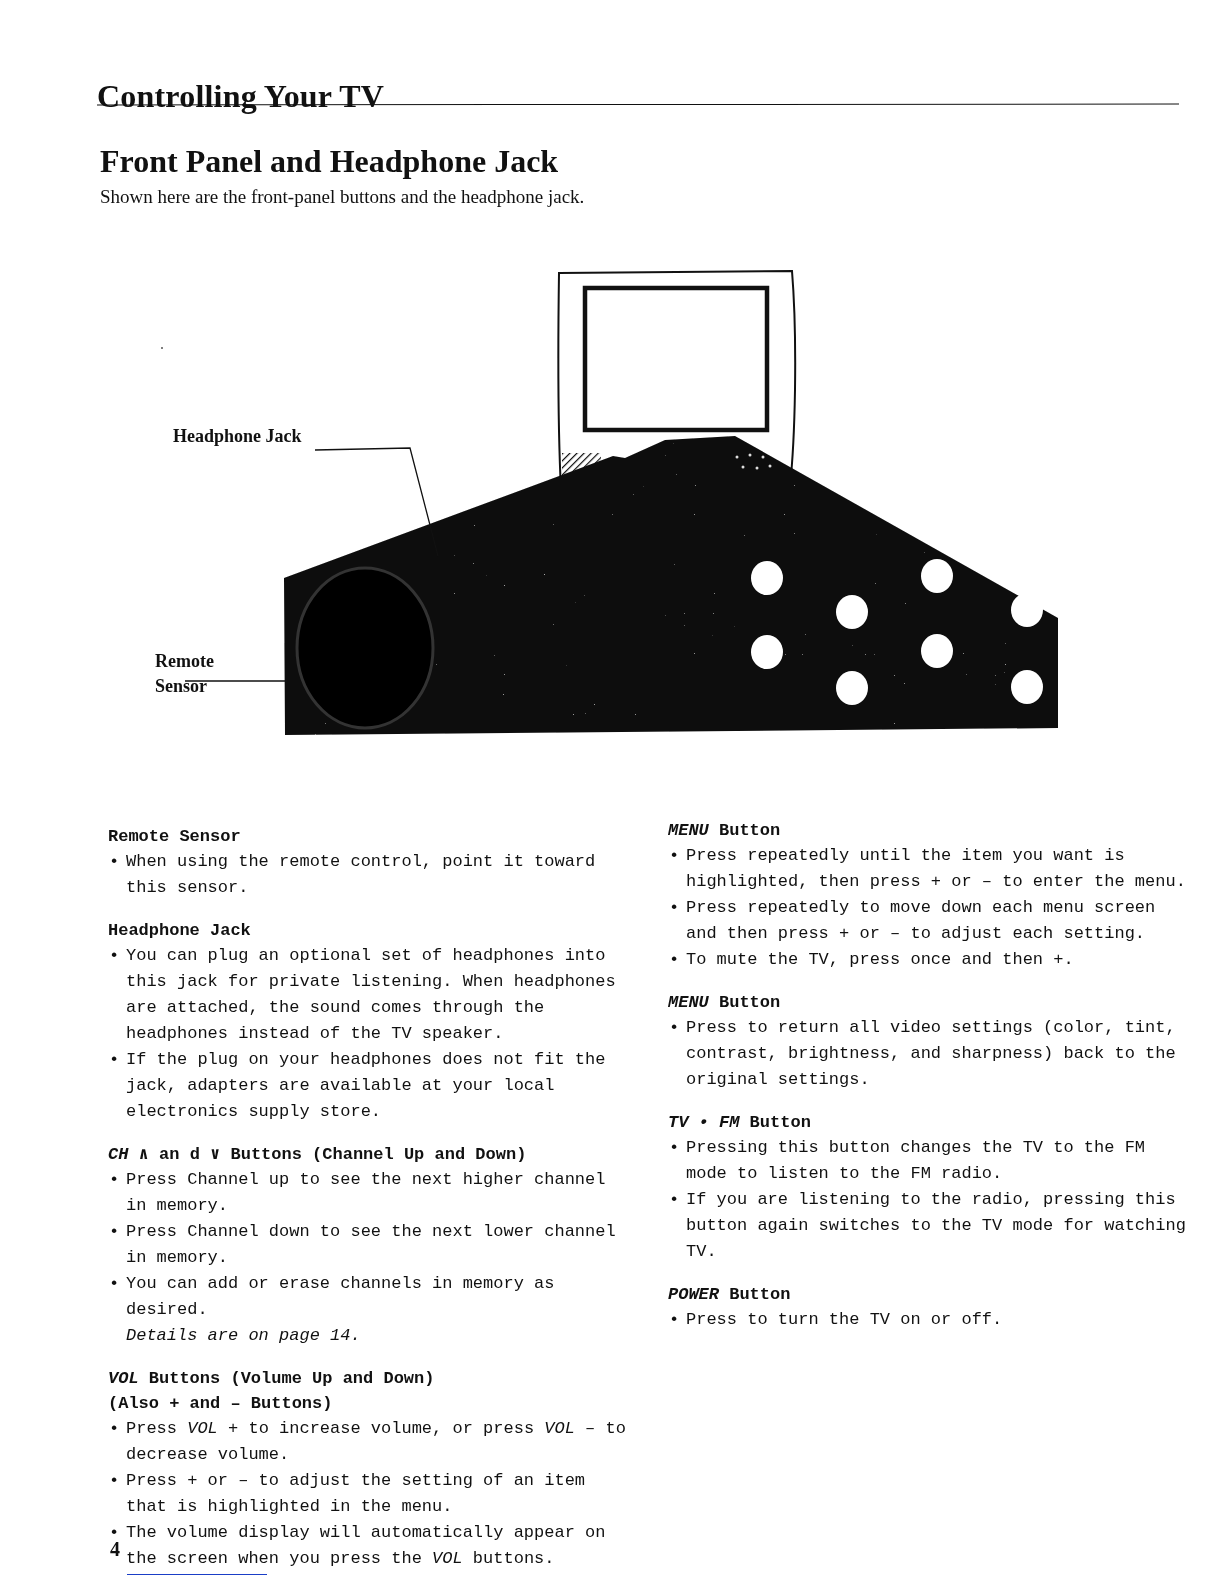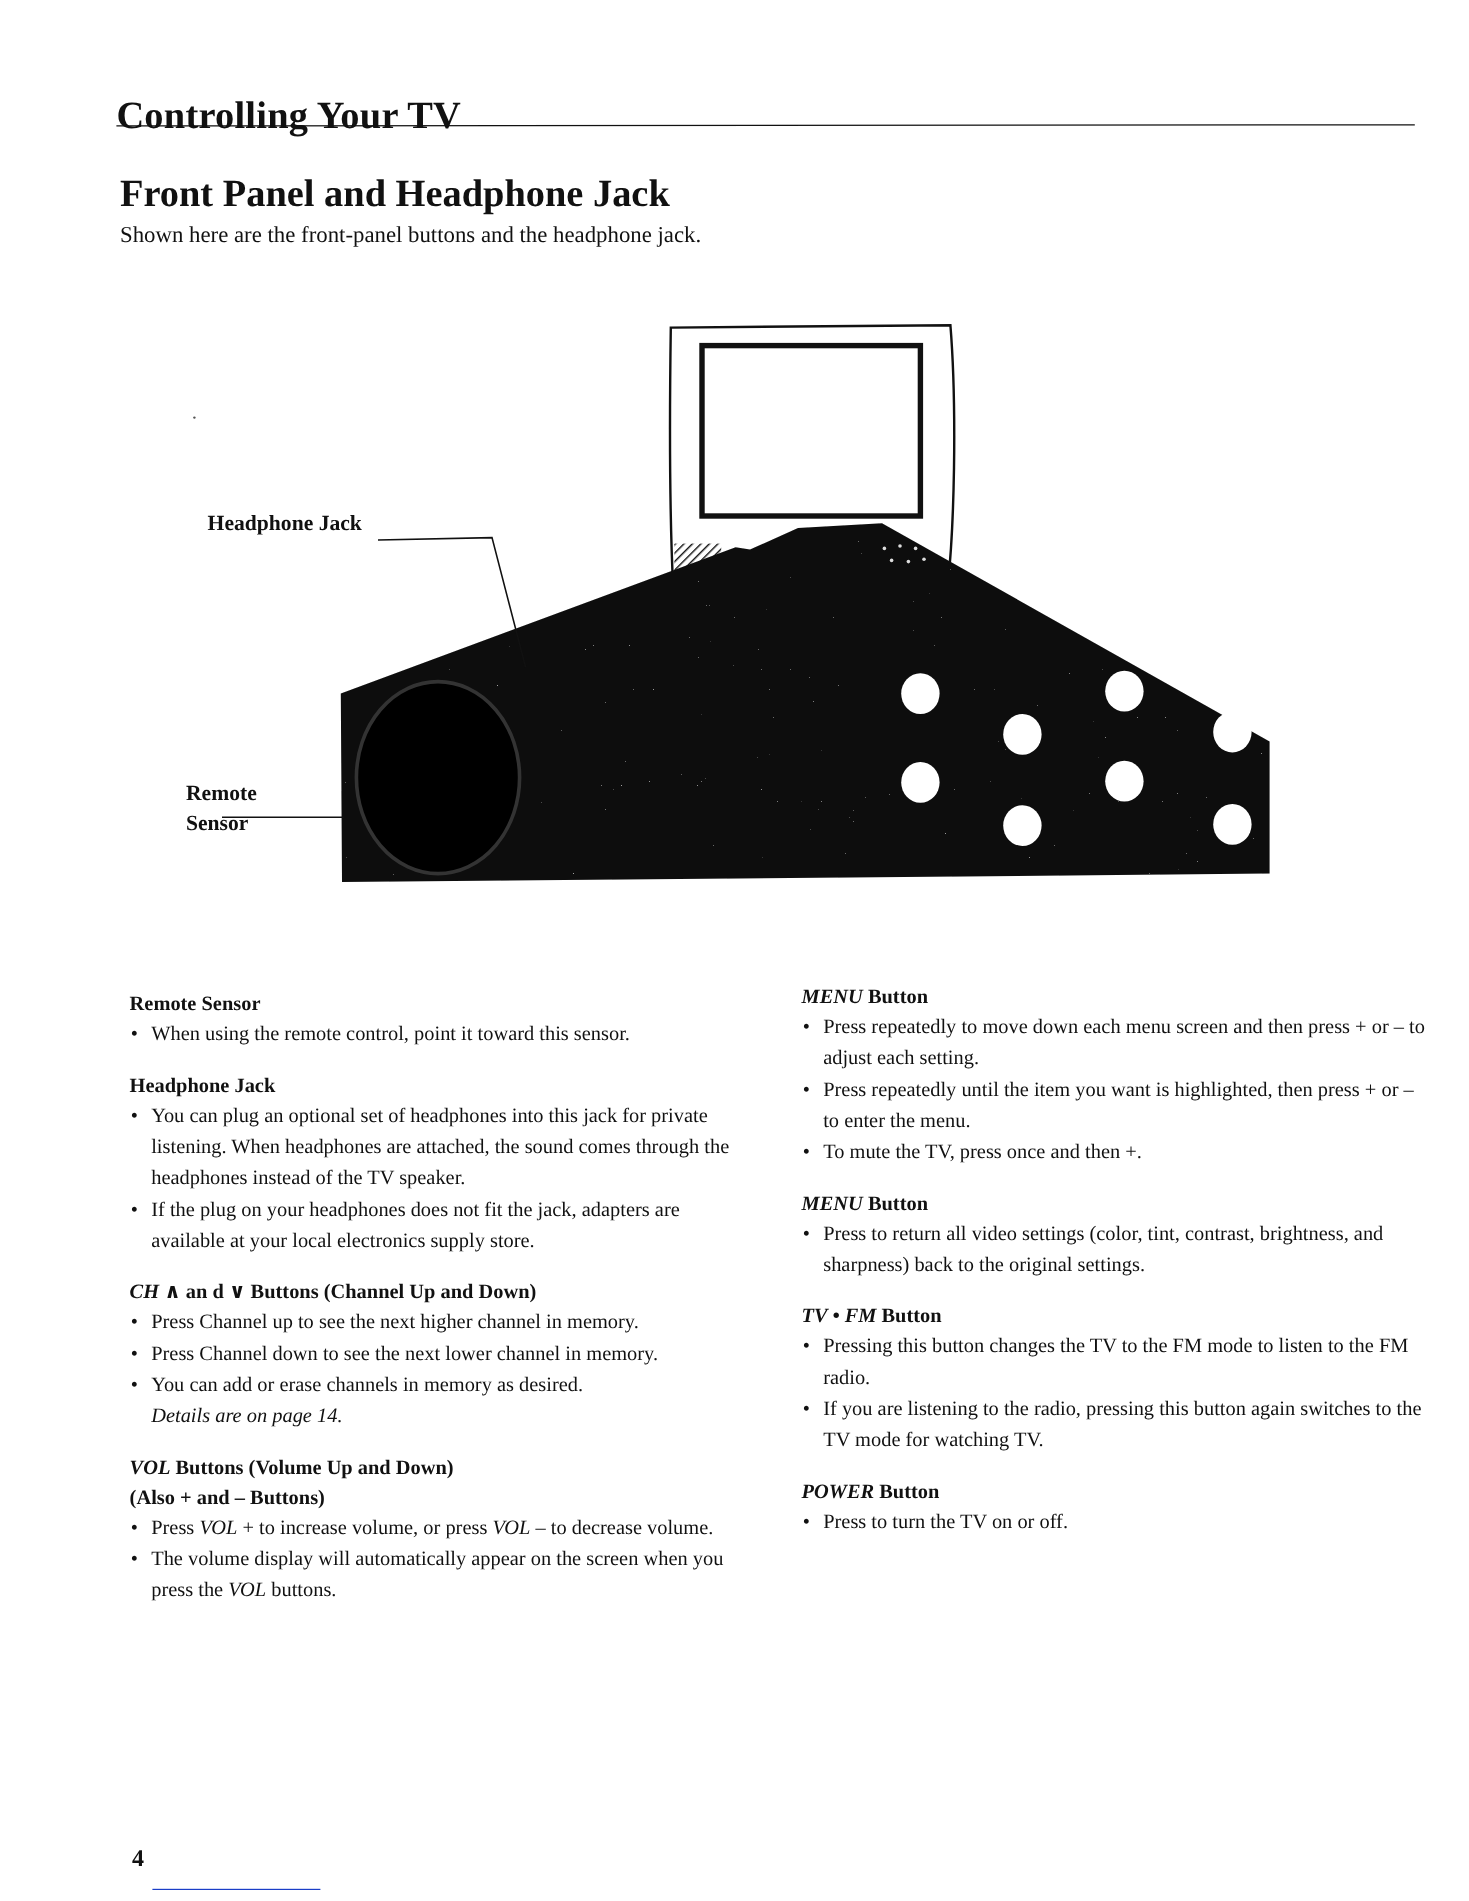--- a/index.html
+++ b/index.html
@@ -10,21 +10,21 @@
   #title-rule { left:97px; top:104px; width:1082px; height:0; border-top:1.6px solid #111; transform:rotate(-0.05deg); }
   #section-title { left:100px; top:143px; font-size:32px; font-weight:bold; }
   #intro { left:100px; top:186px; font-size:19px;text-align:right; }
 
   #figure { left:140px; top:260px; width:930px; height:490px; }
   .callout-label { font-size:18px; font-weight:bold; position:absolute; }
 
   .col { position:absolute; font-size:17px; line-height:26px; }
   #col-left { left:108px; top:824px; width:520px; }
   #col-right { left:668px; top:818px; width:520px; }
-  .block { margin-bottom:17px; }
+  .block { margin-bottom:17px;font-family:Liberation Mono, monospace; }
   .block h3 { margin:0; font-size:17px; font-weight:bold; line-height:25px; }
   .block h3 .it { font-style:italic; }
   .block ul { list-style:none; margin:0; padding:0; }
   .block li { position:relative; padding-left:18px; }
   .block li::before { content:"•"; position:absolute; left:1px; top:0; }
   .note { font-style:italic; display:block; }
   .it { font-style:italic;margin-top:36px; }
 
   #page-number { left:110px; top:1538px; font-size:20px; font-weight:bold; }
   #footer-line { left:127px; top:1574px; width:140px; height:0; border-top:1px solid #1a3ec7; }
@@ -116,31 +116,32 @@
       <li>Press Channel up to see the next higher channel in memory.</li>
       <li>Press Channel down to see the next lower channel in memory.</li>
       <li><span>You can add or erase channels in memory as desired.</span><span class="note">Details are on page 14.</span></li>
     </ul>
   </div>
   <div class="block" style="margin-top:10px;">
     <h3><span class="it">VOL</span><span> Buttons (Volume Up and Down)</span></h3>
     <h3>(Also + and – Buttons)</h3>
     <ul>
       <li><span>Press </span><span class="it">VOL</span><span> + to increase volume, or press </span><span class="it">VOL</span><span> – to decrease volume.</span></li>
+      <li>Press + or – to adjust the setting of an item that is highlighted in the menu.</li>
       <li><span>The volume display will automatically appear on the screen when you press the </span><span class="it">VOL</span><span> buttons.</span></li>
     </ul>
   </div>
 </div>
 
 <div id="col-right" class="col">
   <div class="block">
     <h3><span class="it">MENU</span><span> Button</span></h3>
     <ul>
+      <li>Press repeatedly until the item you want is highlighted, then press + or – to enter the menu.</li>
       <li>Press repeatedly to move down each menu screen and then press + or – to adjust each setting.</li>
-      <li>Press repeatedly until the item you want is highlighted, then press + or – to enter the menu.</li>
       <li>To mute the TV, press once and then +.</li>
     </ul>
   </div>
   <div class="block" style="margin-top:12px;">
     <h3><span class="it">MENU</span><span> Button</span></h3>
     <ul>
       <li>Press to return all video settings  (color, tint, contrast, brightness, and sharpness) back to the original settings.</li>
     </ul>
   </div>
   <div class="block" style="margin-top:12px;">

